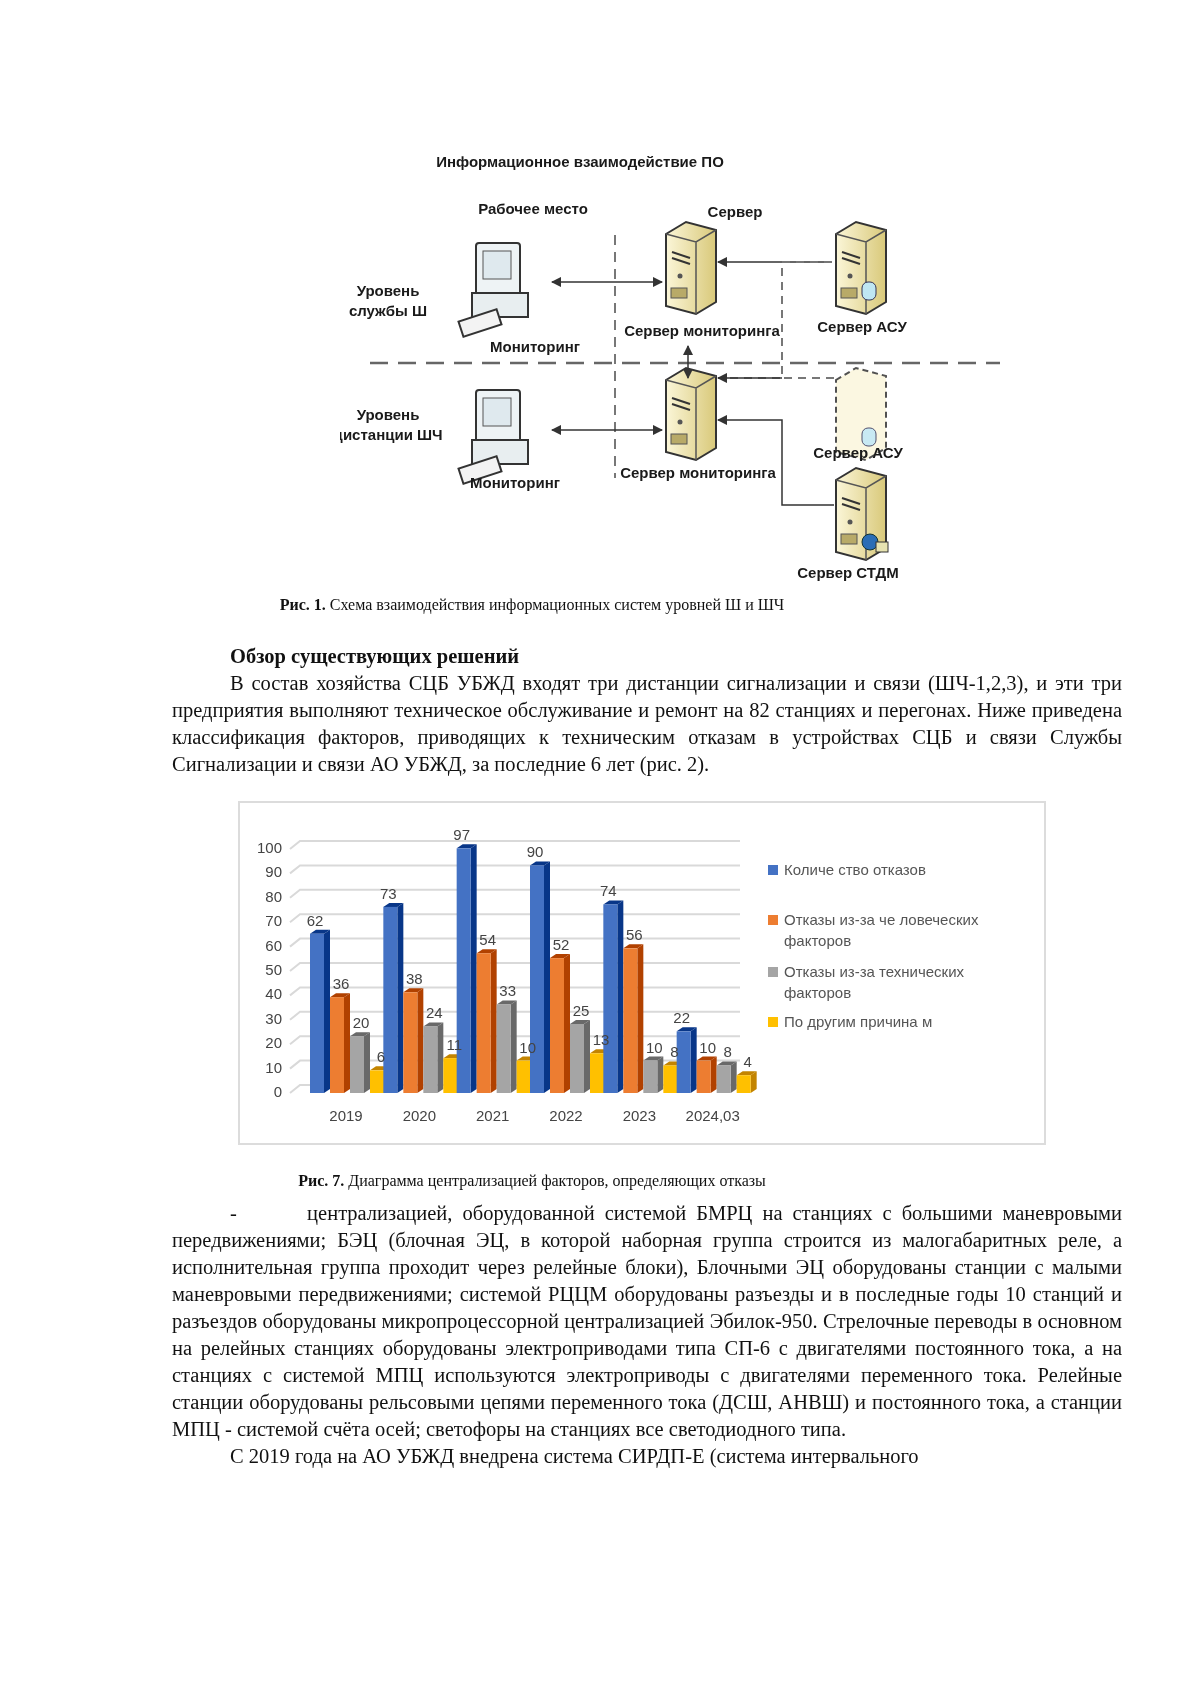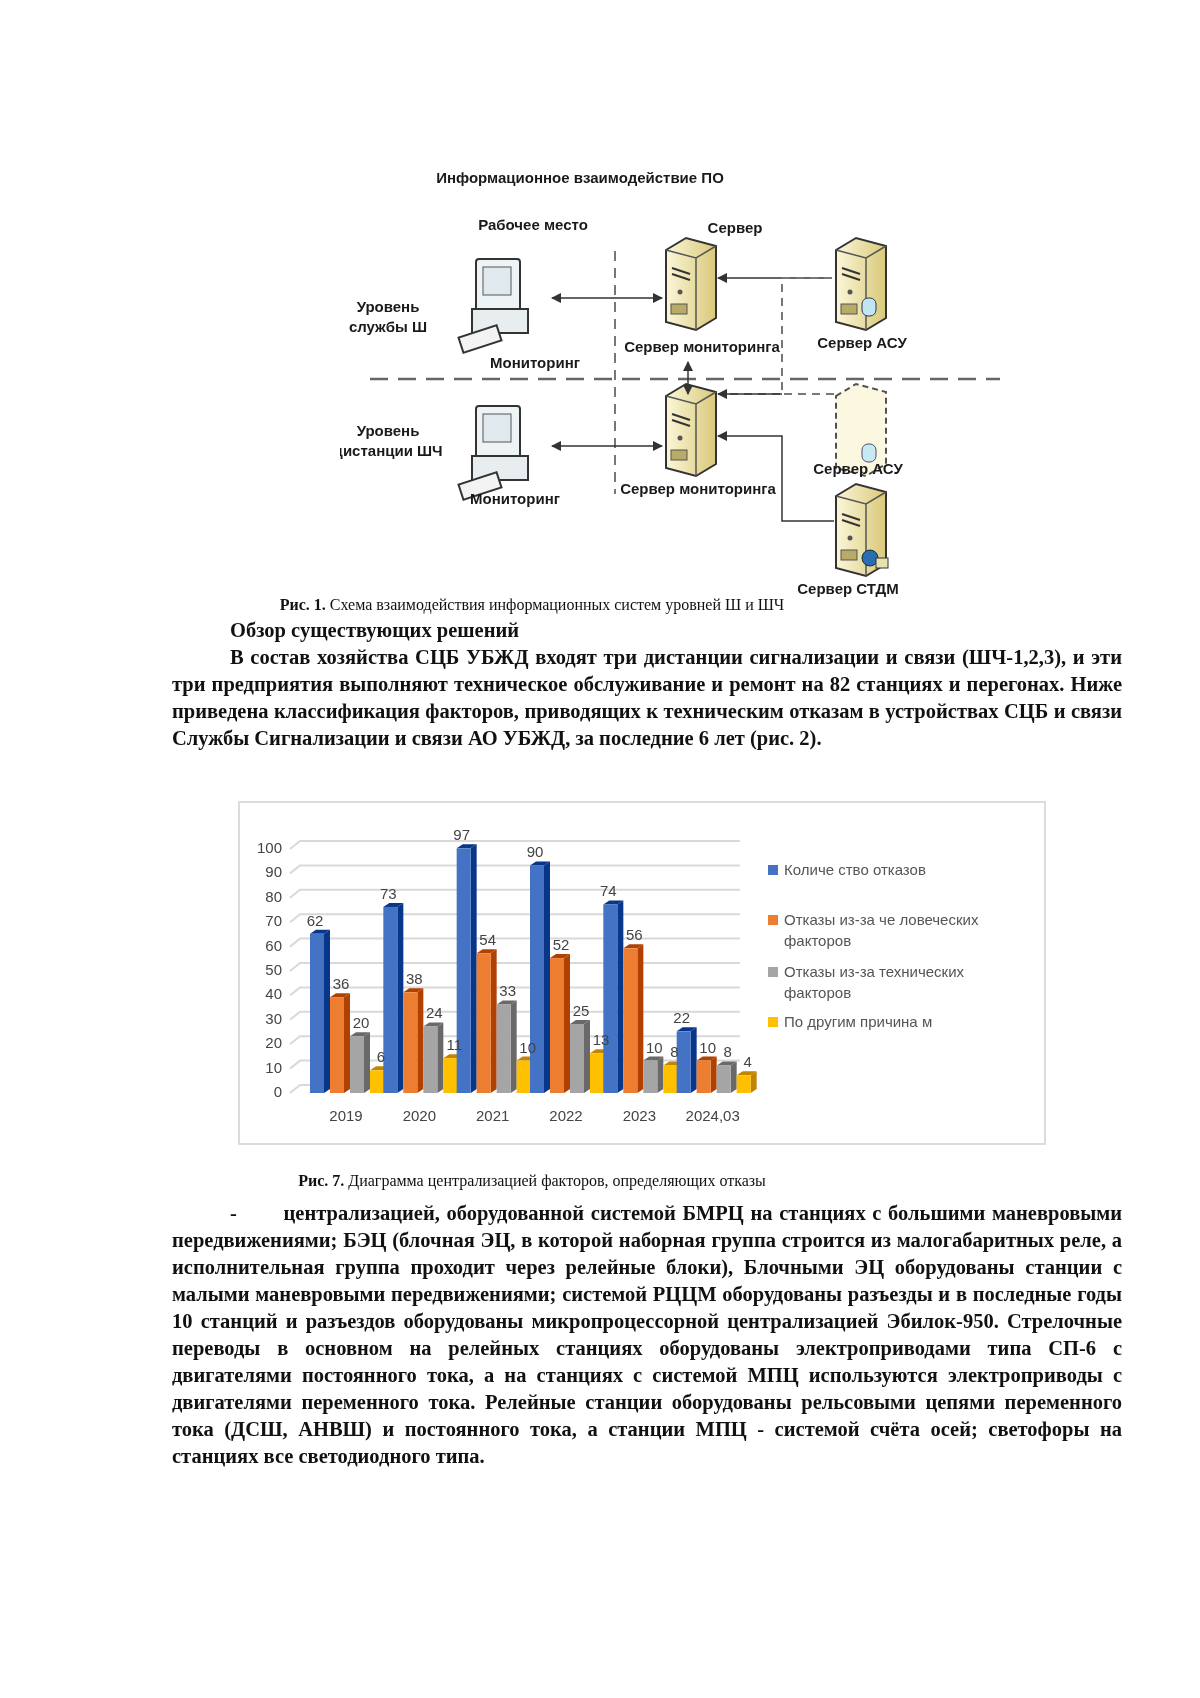--- a/index.html
+++ b/index.html
@@ -1,25 +1,25 @@
 <!DOCTYPE html>
 <html><head>
 <meta charset="utf-8">
 <style>
   html, body { margin: 0; padding: 0; background: #ffffff; }
   body { width: 1200px; height: 1698px; position: relative; overflow: hidden;
          font-family: "Liberation Serif", serif; color: #111; }
-  .fig1 { position: absolute; left: 340px; top: 166px; width: 660px; height: 440px; }
+  .fig1 { position: absolute; left: 340px; top: 150px; width: 660px; height: 440px; }
   .fig1 svg { width: 660px; height: 440px; }
   .diag-text { font-family: "Liberation Sans", sans-serif; font-weight: bold; font-size: 15px; fill: #1a1a1a; }
   .caption { position: absolute; left: 0; width: 1064px; text-align: center; font-size: 16px; }
   .caption b { font-weight: bold; }
   .text { position: absolute; left: 172px; width: 950px; font-size: 20.5px; line-height: 27px; text-align: justify; }
   .text p { margin: 0; }
-  .indent { text-indent: 58px; font-weight: bold; }
+  .indent { text-indent: 58px; }
   .heading { font-weight: bold; }
   .chart-box { position: absolute; left: 238px; top: 801px; width: 808px; height: 344px;
                border: 2px solid #dcdcdc; box-sizing: border-box; background: #fff; }
   .chart-box svg { position: absolute; left: 0; top: 0; width: 804px; height: 340px; }
   .ct { font-family: "Liberation Sans", sans-serif; font-size: 15px; fill: #444; }
   .leg { font-family: "Liberation Sans", sans-serif; font-size: 15px; fill: #555; }
 </style>
 </head>
 <body>
 
@@ -107,21 +107,21 @@
     <polyline points="494,228 442,228" fill="none" stroke="#777" stroke-width="2" stroke-dasharray="8,6"></polyline>
     <line x1="442" y1="228" x2="378" y2="228" stroke="#333" stroke-width="1.5" marker-end="url(#arr)"></line>
     <polyline points="494,355 442,355 442,270 378,270" fill="none" stroke="#333" stroke-width="1.5" marker-end="url(#arr)"></polyline>
   </svg>
 </div>
 
 <div class="caption" style="top:596px;">
   <b>Рис. 1.</b><span> Схема взаимодействия информационных систем уровней Ш и ШЧ</span>
 </div>
 
-<div class="text" style="top:617px;">
+<div class="text" style="top:643px;">
   <p class="indent heading">Обзор существующих решений</p>
   <p class="indent">В состав хозяйства СЦБ УБЖД входят три дистанции сигнализации и связи (ШЧ-1,2,3), и эти три предприятия выполняют техническое обслуживание и ремонт на 82 станциях и перегонах. Ниже приведена классификация факторов, приводящих к техническим отказам в устройствах СЦБ и связи Службы Сигнализации и связи АО УБЖД, за последние 6 лет (рис. 2).</p>
 </div>
 
 <div class="chart-box">
   <svg id="chart" viewBox="0 0 804 340">
     <g id="grid">
         <polyline points="50,290 60,282 500,282" fill="none" stroke="#d9d9d9" stroke-width="2"></polyline>
         <polyline points="50,265.6 60,257.6 500,257.6" fill="none" stroke="#d9d9d9" stroke-width="2"></polyline>
         <polyline points="50,241.2 60,233.2 500,233.2" fill="none" stroke="#d9d9d9" stroke-width="2"></polyline>
@@ -269,13 +269,14 @@
       </g>
   </svg>
 </div>
 
 <div class="caption" style="top:1172px;">
   <b>Рис. 7.</b><span> Диаграмма централизацией факторов, определяющих отказы</span>
 </div>
 
 <div class="text" style="top:1200px;">
   <p class="indent">-&nbsp;&nbsp;&nbsp;&nbsp;&nbsp;&nbsp; централизацией, оборудованной системой БМРЦ на станциях с большими маневровыми передвижениями; БЭЦ (блочная ЭЦ, в которой наборная группа строится из малогабаритных реле, а исполнительная группа проходит через релейные блоки), Блочными ЭЦ оборудованы станции с малыми маневровыми передвижениями; системой РЦЦМ оборудованы разъезды и в последные годы 10 станций и разъездов оборудованы микропроцессорной централизацией Эбилок-950. Стрелочные переводы в основном на релейных станциях оборудованы электроприводами типа СП-6 с двигателями постоянного тока, а на станциях с системой МПЦ используются электроприводы с двигателями переменного тока. Релейные станции оборудованы рельсовыми цепями переменного тока (ДСШ, АНВШ) и постоянного тока, а станции МПЦ - системой счёта осей; светофоры на станциях все светодиодного типа.</p>
+  <p class="indent">С 2019 года на АО УБЖД внедрена система СИРДП-Е (система интервального</p>
 </div>
 
 </body></html>

